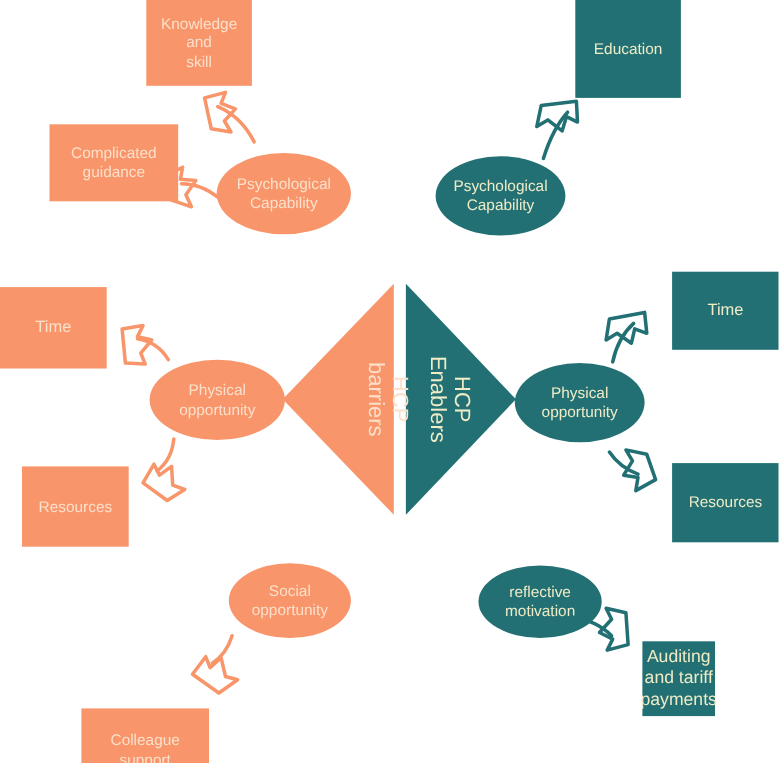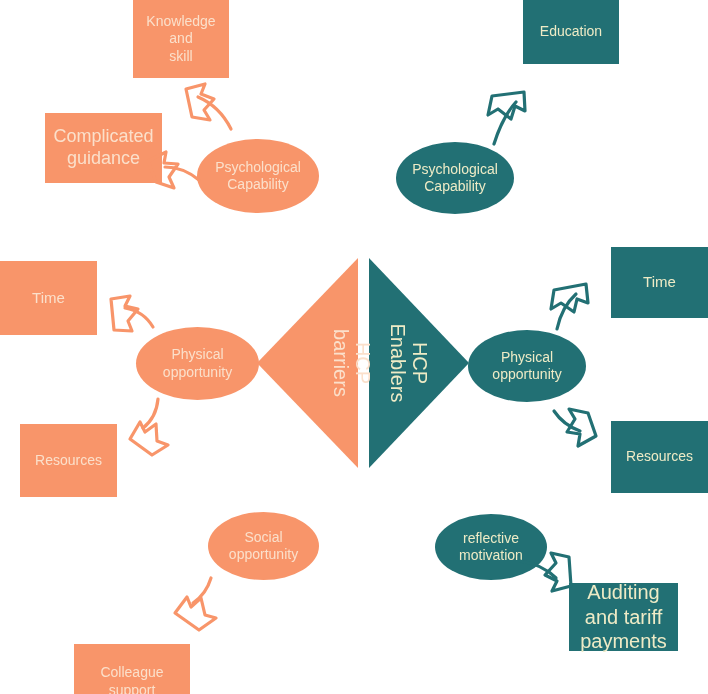--- a/index.html
+++ b/index.html
@@ -79,55 +79,55 @@
   <div class="tri-label barrier-txt" style="left:286px; top:298px; width:132px; height:130px; transform:rotate(90deg); font-size:20px;">HCP
 barriers</div>
 
   <div class="tri-label enabler-txt" style="left:343px; top:298px; width:132px; height:130px; transform:rotate(90deg); font-size:20px;">HCP
 Enablers</div>
 
   <div class="node box barrier-fill" style="left:133px; top:0px; width:96px; height:78px; font-size:14px;">Knowledge
 and
 skill</div>
 
-  <div class="node box barrier-fill" style="left:45px; top:113px; width:117px; height:70px; font-size:18px;">Complicated
+  <div class="node box barrier-fill" style="left:45px; top:113px; width:117px; height:70px; font-size:14px;">Complicated
 guidance</div>
 
   <div class="node ellipse barrier-fill" style="left:197px; top:139px; width:122px; height:74px; font-size:14px;">Psychological
 Capability</div>
 
   <div class="node box barrier-fill" style="left:0px; top:261px; width:97px; height:74px; font-size:15px;">Time</div>
 
   <div class="node ellipse barrier-fill" style="left:136px; top:327px; width:123px; height:73px; font-size:14px;">Physical
 opportunity</div>
 
   <div class="node box barrier-fill" style="left:20px; top:424px; width:97px; height:73px; font-size:14px;">Resources</div>
 
   <div class="node ellipse barrier-fill" style="left:208px; top:512px; width:111px; height:68px; font-size:14px;">Social
 opportunity</div>
 
   <div class="node box barrier-fill" style="left:74px; top:644px; width:116px; height:75px; font-size:14px;">Colleague
 support</div>
 
-  <div class="node box enabler-fill" style="left:523px; top:0px; width:96px; height:64px; font-size:14px;">Education</div>
+  <div class="node box enabler-fill" style="left:523px; top:0px; width:96px; height:89px; font-size:14px;">Education</div>
 
   <div class="node ellipse enabler-fill" style="left:396px; top:142px; width:118px; height:72px; font-size:14px;">Psychological
 Capability</div>
 
   <div class="node box enabler-fill" style="left:611px; top:247px; width:97px; height:71px; font-size:15px;">Time</div>
 
   <div class="node ellipse enabler-fill" style="left:468px; top:330px; width:118px; height:72px; font-size:14px;">Physical
 opportunity</div>
 
   <div class="node box enabler-fill" style="left:611px; top:421px; width:97px; height:72px; font-size:14px;">Resources</div>
 
   <div class="node ellipse enabler-fill" style="left:435px; top:514px; width:112px; height:66px; font-size:14px;">reflective
 motivation</div>
 
-  <div class="node box enabler-fill" style="left:569px; top:583px; width:109px; height:68px; font-size:20px;">Auditing
+  <div class="node box enabler-fill" style="left:584px; top:583px; width:66px; height:68px; font-size:16px;">Auditing
 and tariff
 payments</div>
 
   <svg class="arrow-layer" viewBox="0 0 708 694">
     <g fill="none" stroke="#F8956A" stroke-width="3.2" stroke-linejoin="round" stroke-linecap="round">
 
       <g>
         <path d="M231,129 C224,115 212,103 198,97"></path>
         <path d="M186,89 L205,84 L201,94 L214,99 L204,110 L210,120 L192,117 Z"></path>
       </g>

